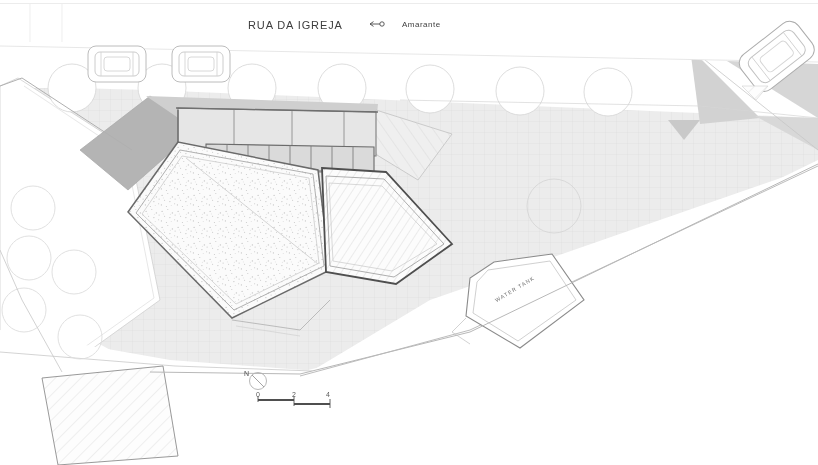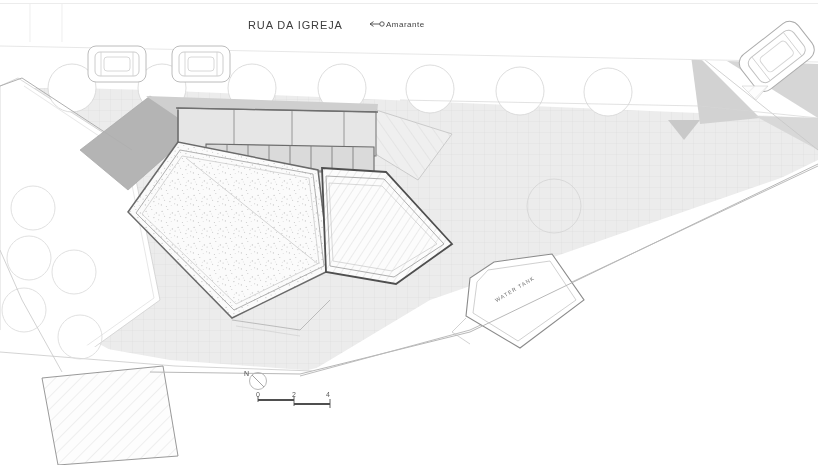--- a/index.html
+++ b/index.html
@@ -27,20 +27,21 @@
     left:248px; top:19px;
     font-size:11px;
     color:#3d3d3d;
     letter-spacing:.9px;
   }
   #direction-label{
     left:386px; top:20px;
     font-size:8px;
     color:#3d3d3d;
     letter-spacing:.5px;
+    padding-left:16px;
   }
   #watertank-label{
     left:494px; top:298px;
     font-size:5.4px;
     color:#6a6a6a;
     letter-spacing:1.1px;
     transform:rotate(-31deg);
     transform-origin:left top;
   }
   #north-letter{

